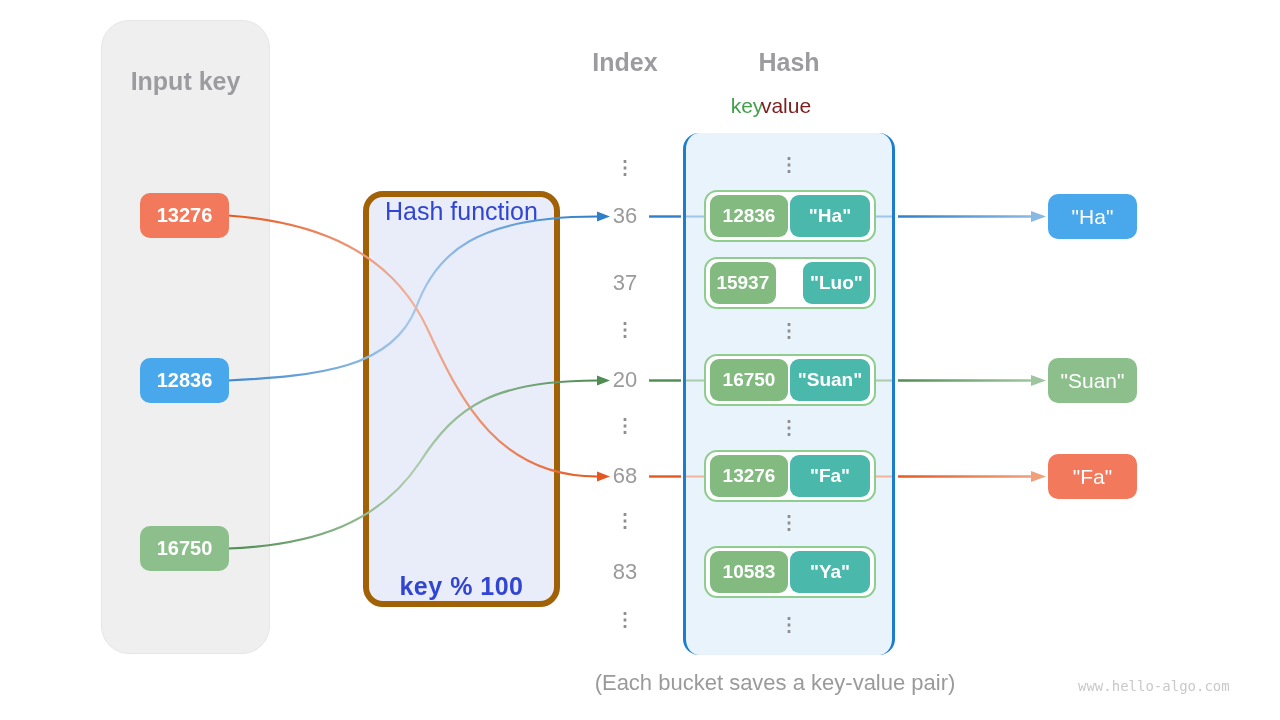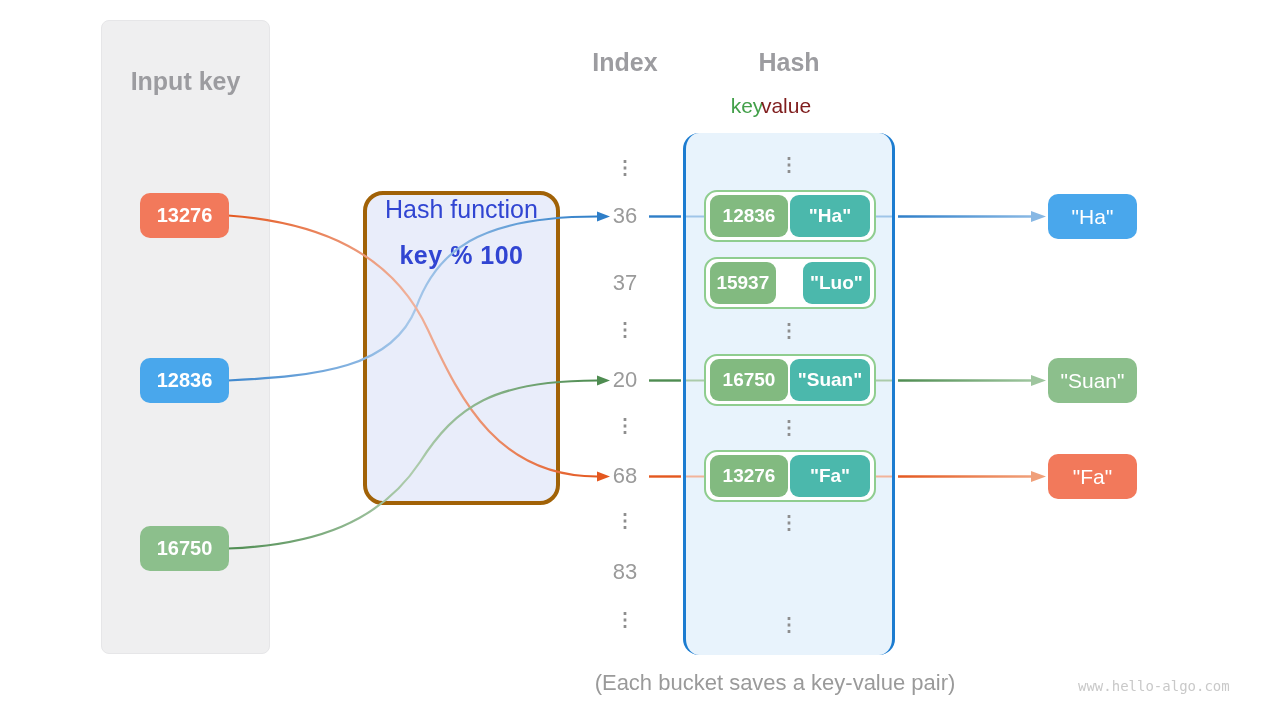--- a/index.html
+++ b/index.html
@@ -1,32 +1,32 @@
 <!DOCTYPE html>
 <html><head>
 <meta charset="utf-8">
 <style>
   html,body{margin:0;padding:0;background:#ffffff;}
   .canvas{
     position:relative;width:1280px;height:720px;background:#ffffff;overflow:hidden;
     font-family:"Liberation Sans", sans-serif;
   }
   
-  .panel{position:absolute;background:#EFEFF0;border:1px solid #E6E6E8;border-radius:8px;z-index:1;}
+  .panel{position:absolute;background:#EFEFF0;border:1px solid #E6E6E8;border-radius:28px;z-index:1;}
   #input-panel{left:101px;top:20px;width:167px;height:632px;}
   #output-panel{left:998px;top:20px;width:189px;height:632px;}
   .panel-title{
     position:absolute;top:46px;left:0;width:100%;text-align:center;
     font-size:25px;font-weight:bold;color:#9C9CA0;z-index:4;
   }
   
   .hash-box{
-    position:absolute;left:363px;top:191px;width:197px;height:314px;box-sizing:border-box;
-    background:#E9EDFA;border:4px solid #a16207;border-radius:20px;z-index:2;
-    display:flex;flex-direction:column;align-items:center;justify-content:flex-start;gap:17px;
+    position:absolute;left:363px;top:191px;width:197px;height:416px;box-sizing:border-box;
+    background:#E9EDFA;border:6px solid #a16207;border-radius:20px;z-index:2;
+    display:flex;flex-direction:column;align-items:center;justify-content:space-between;gap:17px;
   }
   .hash-line1{font-size:25px;color:#3145D2;}
   .hash-line2{font-size:25px;font-weight:bold;color:#3145D2;letter-spacing:0.5px;}
   
   .col-header{position:absolute;text-align:center;font-size:25px;font-weight:bold;color:#9C9CA0;z-index:4;}
   #index-header{left:585px;top:48px;width:80px;}
   #array-header{left:730px;top:48px;width:118px;}
   .kv-header{position:absolute;top:94px;font-size:21px;z-index:4;text-align:center;}
   #key-header{left:716px;width:62px;color:#43A04A;}
   #value-header{left:752px;width:68px;color:#7f1d1d;}
@@ -190,20 +190,24 @@
     <div class="vbox">"Luo"</div>
   </div>
   <div class="bucket" id="bucket-2">
     <div class="kbox">16750</div>
     <div class="vbox">"Suan"</div>
   </div>
   <div class="bucket" id="bucket-3">
     <div class="kbox">13276</div>
     <div class="vbox">"Fa"</div>
   </div>
+  <div class="bucket" id="bucket-4">
+    <div class="kbox">10583</div>
+    <div class="vbox">"Ya"</div>
+  </div>
 
   <div class="chip out" id="out-0" style="background-color: rgb(73, 167, 236);">"Ha"</div>
   <div class="chip out" id="out-1" style="background-color: rgb(140, 191, 140);">"Suan"</div>
   <div class="chip out" id="out-2" style="background-color: rgb(242, 121, 91);">"Fa"</div>
 
   <div class="caption">(Each bucket saves a key-value pair)</div>
   <div class="watermark">www.hello-algo.com</div>
 
 </div>
 

